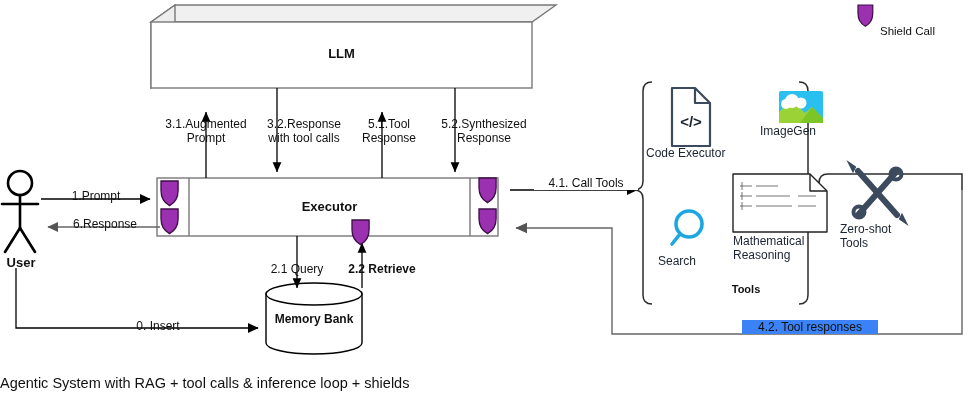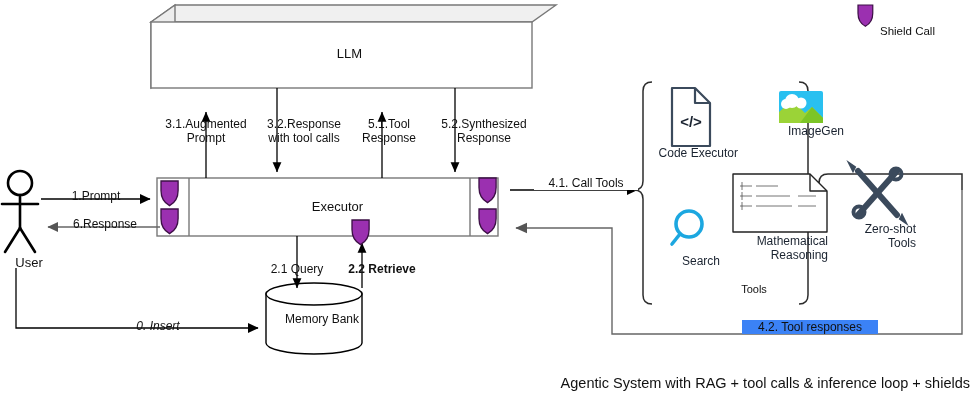--- a/index.html
+++ b/index.html
@@ -1,23 +1,23 @@
 <!DOCTYPE html>
 <html><head>
 <meta charset="utf-8">
 <style>
   html,body{margin:0;padding:0;background:#ffffff;}
   body{width:970px;height:411px;position:relative;overflow:hidden;
        font-family:"Liberation Sans","DejaVu Sans",sans-serif;color:#000;}
   .abs{position:absolute;}
   .lbl{font-size:12px;line-height:14px;color:#111;text-align:center;white-space:pre-line;}
-  .lbl-b{font-weight:normal;margin-left:8px;}
+  .lbl-b{font-weight:bold;}
   svg{position:absolute;left:0;top:0;overflow:visible;}
   .txt{font-family:"Liberation Sans","DejaVu Sans",sans-serif;}
-  .toolname{font-size:12px;line-height:14px;text-align:right;color:#1a2330;}
+  .toolname{font-size:12px;line-height:14px;text-align:left;color:#1a2330;}
   .caption{font-size:14.5px;color:#111;}
 </style>
 </head>
 <body>
 
 <svg width="970" height="411">
   <defs>
     <marker id="ah-dark" markerWidth="9" markerHeight="9" refX="8" refY="4.5" orient="auto">
       <path d="M0,0.6 L8.5,4.5 L0,8.4 z" fill="#000"></path>
     </marker>
@@ -176,21 +176,21 @@
 <div class="abs lbl lbl-b" style="left:264px;top:312px;width:100px;font-size:12px;">Memory Bank</div>
 
 <div class="abs lbl lbl-b" style="left:0px;top:256px;width:42px;font-size:13px;">User</div>
 
 <div class="abs lbl lbl-b" style="left:716px;top:282px;width:60px;font-size:11px;">Tools</div>
 
 <div class="abs lbl" style="left:46px;top:189px;width:100px;">1.Prompt</div>
 
 <div class="abs lbl" style="left:52px;top:217px;width:106px;">6.Response</div>
 
-<div class="abs lbl" style="left:88px;top:319px;width:140px;font-style:italic;">0. Insert</div>
+<div class="abs lbl" style="left:88px;top:319px;width:140px;">0. Insert</div>
 
 <div class="abs lbl" style="left:241px;top:262px;width:112px;">2.1 Query</div>
 
 <div class="abs lbl" style="left:326px;top:262px;width:112px;font-weight:bold;">2.2 Retrieve</div>
 
 <div class="abs lbl" style="left:141px;top:117px;width:130px;">3.1.Augmented
 Prompt</div>
 
 <div class="abs lbl" style="left:239px;top:117px;width:130px;">3.2.Response
 with tool calls</div>
@@ -212,13 +212,13 @@
 <div class="abs toolname" style="left:658px;top:254px;width:62px;">Search</div>
 
 <div class="abs toolname" style="left:733px;top:234px;width:95px;">Mathematical
 Reasoning</div>
 
 <div class="abs toolname" style="left:840px;top:222px;width:76px;">Zero-shot
 Tools</div>
 
 <div class="abs lbl" style="left:880px;top:24px;width:88px;text-align:left;font-size:11.5px;">Shield Call</div>
 
-<div class="abs caption" style="left:0px;top:375px;width:970px;text-align:right;">Agentic System with RAG + tool calls &amp; inference loop + shields</div>
+<div class="abs caption" style="left:0px;top:375px;width:970px;text-align:left;">Agentic System with RAG + tool calls &amp; inference loop + shields</div>
 
 </body></html>

